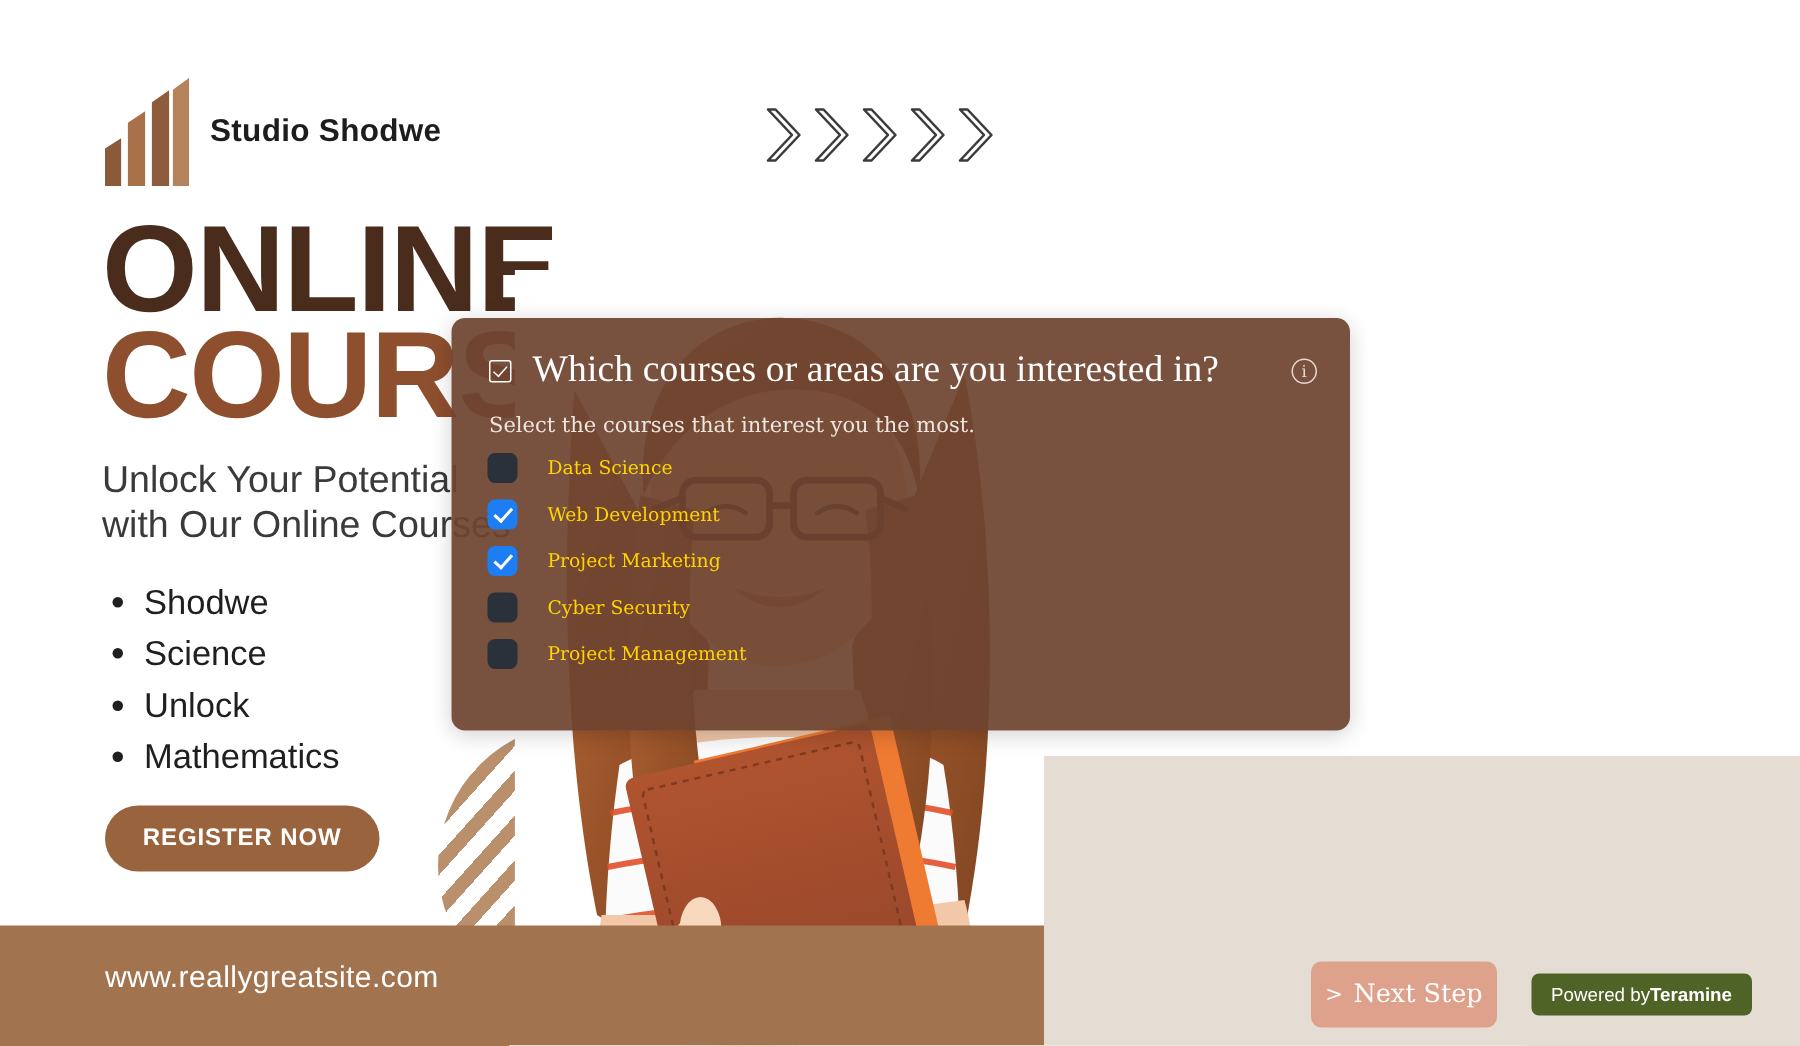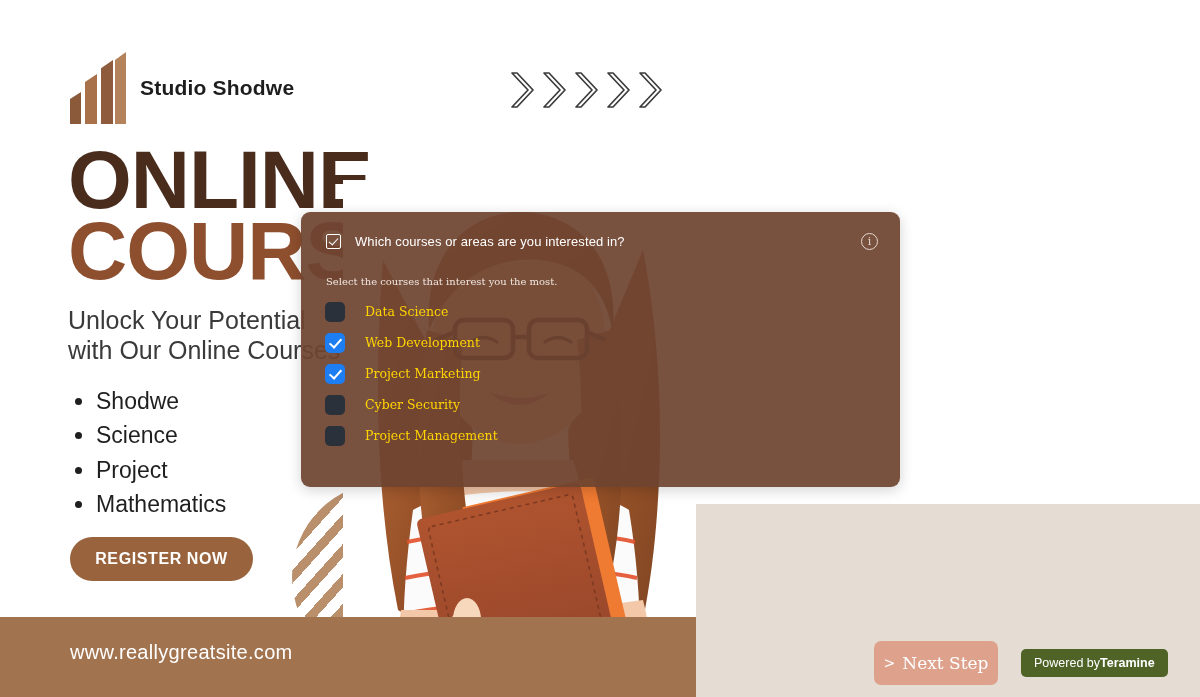--- a/index.html
+++ b/index.html
@@ -93,31 +93,31 @@
     width: 15px; height: 15px; border: 1.6px solid #ffffff; border-radius: 2px;
     position: relative; flex: 0 0 auto;
   }
   .ov-check::after {
     content: ""; position: absolute; left: 4px; top: 1px;
     width: 4px; height: 8px; border: solid #ffffff; border-width: 0 1.7px 1.7px 0;
     transform: rotate(42deg);
   }
   .ov-title {
     margin-left: 14px;
-    font-family: Liberation Sans, sans-serif;
-    font-size: 13px; color: #ffffff; font-weight: normal; letter-spacing: .1px;
+    font-family: Liberation Serif, serif;
+    font-size: 25px; color: #ffffff; font-weight: normal; letter-spacing: .1px;
   }
   .ov-info {
     margin-left: auto; width: 17px; height: 17px; border: 1.4px solid #e8d8cf; border-radius: 50%;
     color: #e8d8cf; font-family: "DejaVu Serif", serif; font-size: 11px;
     display: flex; align-items: center; justify-content: center; cursor: pointer;
   }
   .ov-sub {
     position: absolute; left: 25px; top: 64px;
-    font-family: "DejaVu Serif", serif; font-size: 10px; color: #f0e5de;
+    font-family: "DejaVu Serif", serif; font-size: 14px; color: #f0e5de;
   }
   .opts { position: absolute; left: 24px; top: 84px; }
   .opt { display: flex; align-items: center; height: 31px; cursor: pointer; }
   .opt .box {
     width: 20px; height: 20px; border-radius: 5px; flex: 0 0 auto;
     background: #2b313a; position: relative;
   }
   .opt.on .box { background: #1c7ef2; }
   .opt.on .box::after {
     content: ""; position: absolute; left: 7px; top: 3px;
@@ -197,21 +197,21 @@
     </div>
 
     <div class="subhead">
       <div>Unlock Your Potential</div>
       <div>with Our Online Courses</div>
     </div>
 
     <ul class="bullets">
       <li>Shodwe</li>
       <li>Science</li>
-      <li>Project</li>
+      <li>Unlock</li>
       <li>Mathematics</li>
     </ul>
 
     <button class="register">REGISTER NOW</button>
 
     <div class="stripe-circle"></div>
 
     <div class="photo">
       <svg width="353" height="517" viewBox="0 0 353 517">
         <defs>

